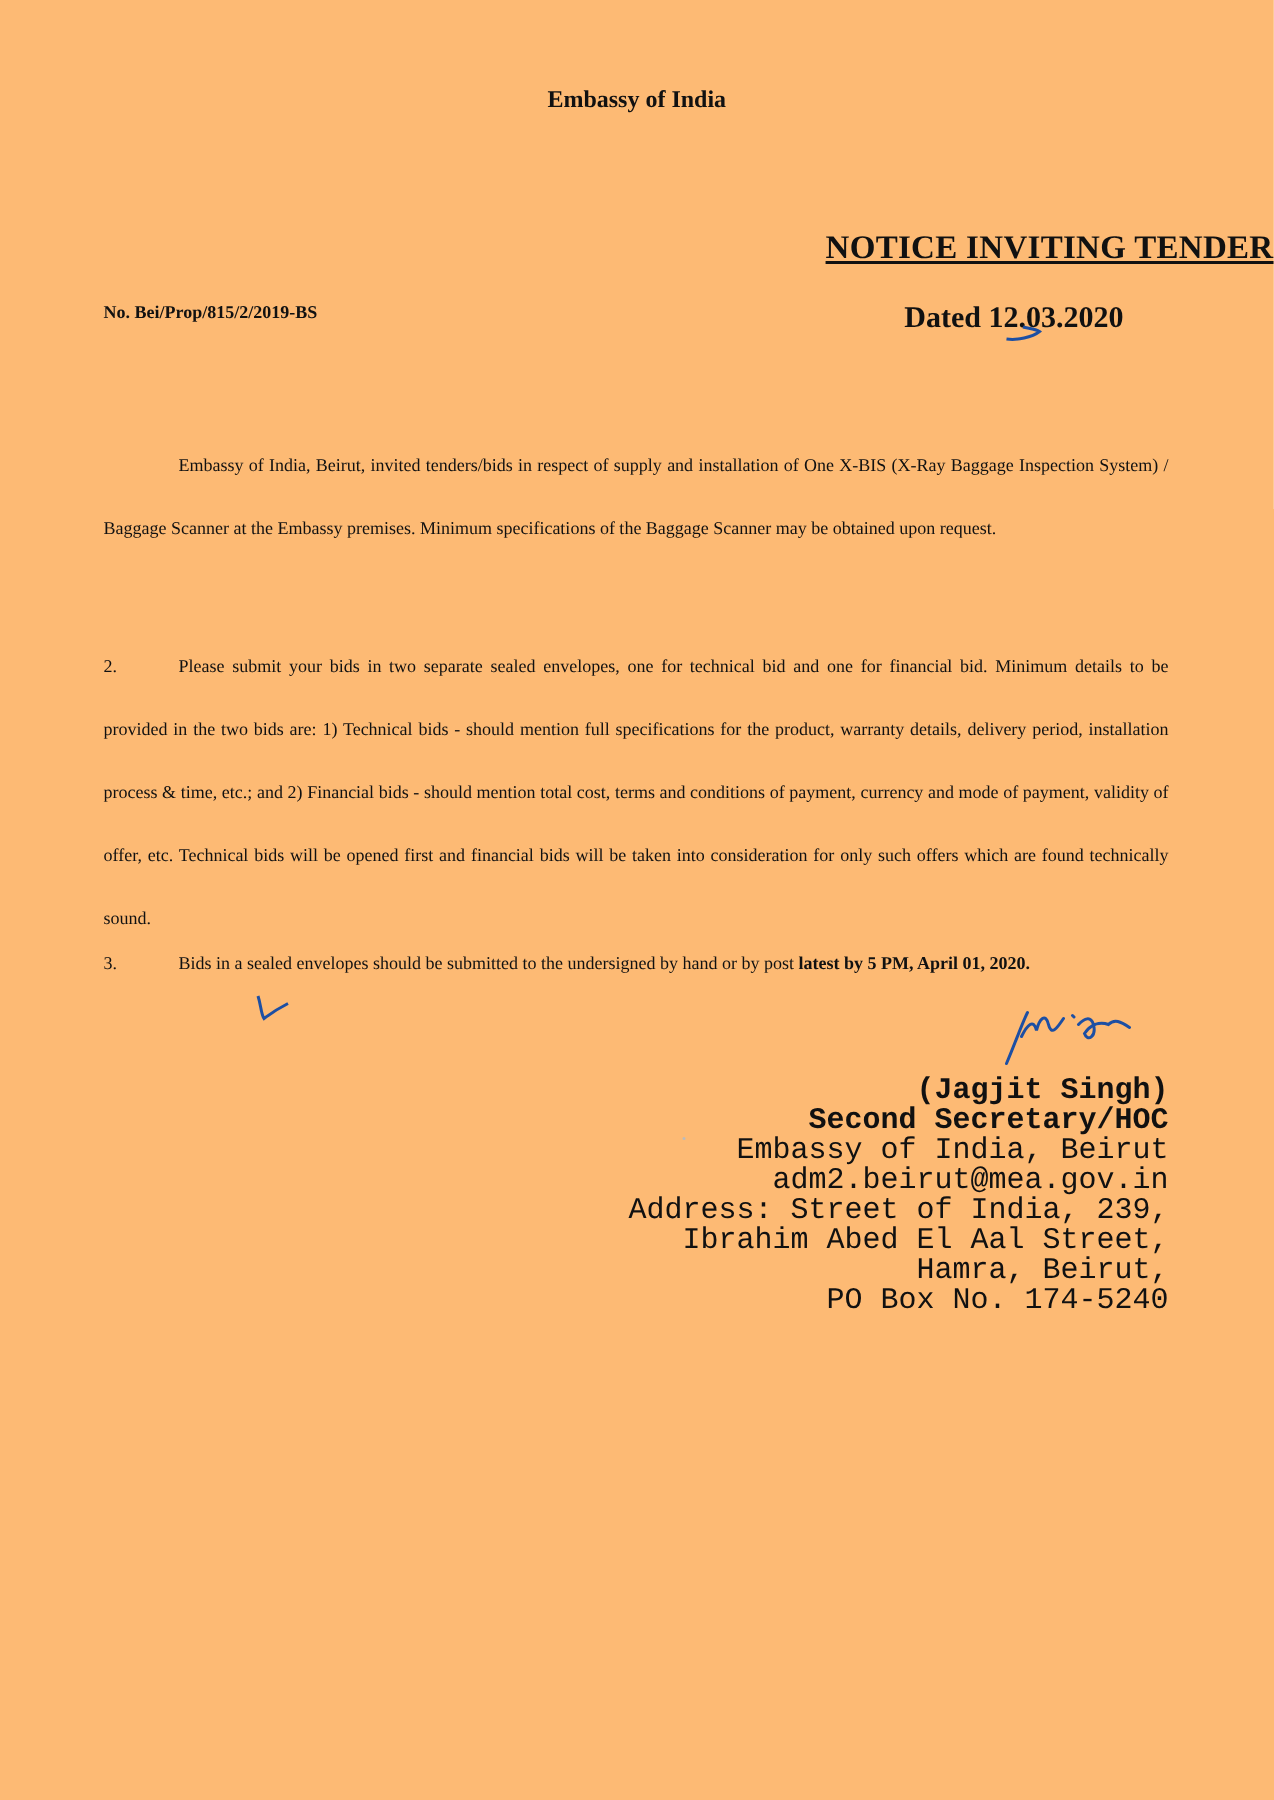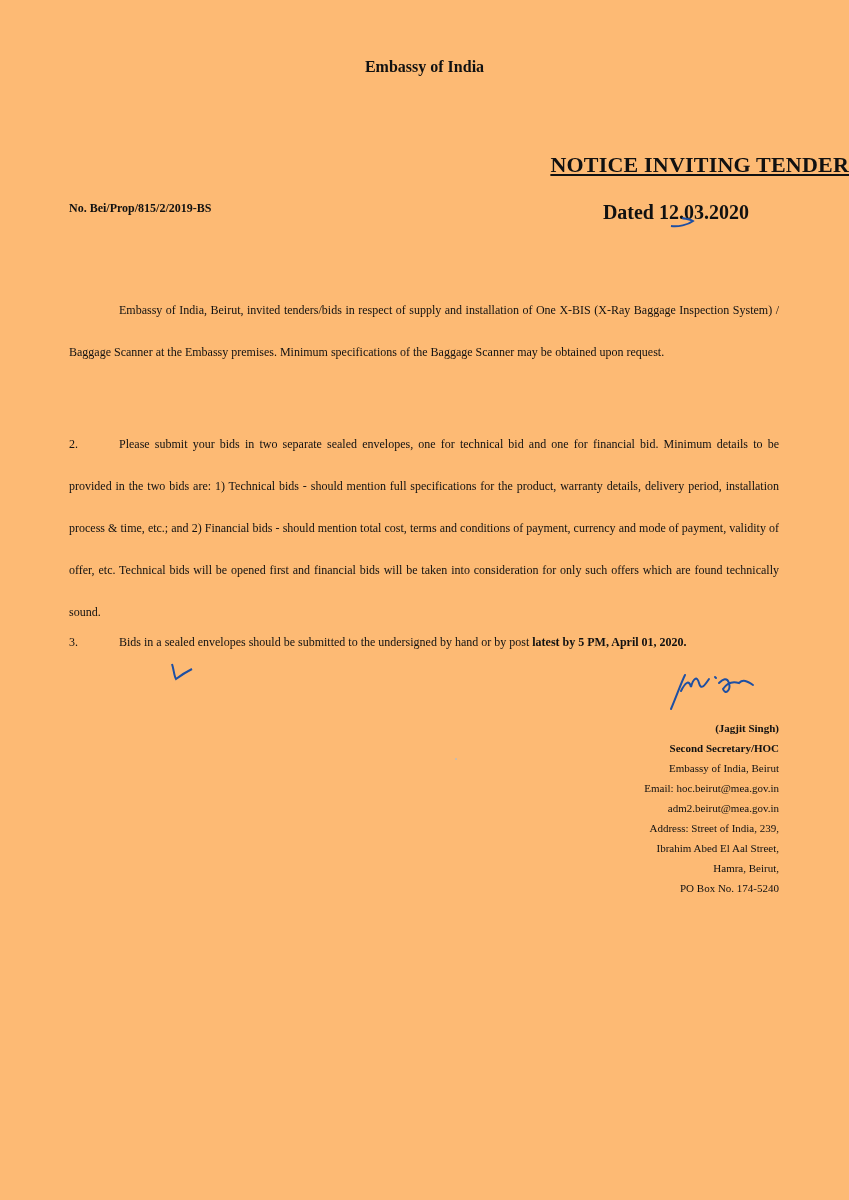--- a/index.html
+++ b/index.html
@@ -18,21 +18,21 @@
     .refno { position: absolute; top: 201px; left: 69px; font-weight: bold; font-size: 12px; }
     .dated { position: absolute; top: 201px; right: 100px; font-weight: bold; font-size: 20px; }
     .para { position: absolute; left: 69px; width: 710px; font-size: 12px; line-height: 42px;
       text-align: justify; text-align-last: left; }
     .p1 { top: 289px; text-indent: 50px; }
     .p2 { top: 411px; margin-top: 12px; }
     .p3 { top: 621px; }
     .num { display: inline-block; width: 50px; }
     .para b { font-weight: bold; }
     .sig { position: absolute; right: 70px; top: 665px; width: 120px; height: 50px; }
-    .sigblock { position: absolute; right: 70px; top: 718px; text-align: right; font-size: 11px; line-height: 20px; }
+    .sigblock { position: absolute; right: 70px; top: 718px; text-align: right; font-size: 20px; line-height: 20px; font-family: Liberation Mono, monospace; }
     .sigblock .b { font-weight: bold; }
     .ink { position: absolute; }
     .dot { position: absolute; left: 455px; top: 758px; width: 2px; height: 2px; background: #bbb; border-radius: 1px; }
   </style>
 </head>
 <body>
 
 <div class="page">
   <div class="hdr hdr1">Embassy of India</div>
 
@@ -57,21 +57,20 @@
   </svg>
 
   <svg class="sig" viewBox="0 0 120 50">
     <path d="M12 44 C18 30, 22 18, 26 10 M22 26 C26 18, 30 14, 32 22 C34 14, 38 10, 40 18 C42 26, 46 20, 50 14 M56 12 L57 13 M60 18 C64 14, 68 12, 70 18 C72 26, 66 30, 64 24 C68 18, 74 16, 80 18 C84 14, 88 16, 94 20" stroke="#1d4fa3" stroke-width="2" fill="none" stroke-linecap="round"></path>
   </svg>
 
   <div class="sigblock">
     <div class="b">(Jagjit Singh)</div>
     <div class="b">Second Secretary/HOC</div>
     <div>Embassy of India, Beirut</div>
-    <div>Email: hoc.beirut@mea.gov.in</div>
     <div>adm2.beirut@mea.gov.in</div>
     <div>Address: Street of India, 239,</div>
     <div>Ibrahim Abed El Aal Street,</div>
     <div>Hamra, Beirut,</div>
     <div>PO Box No. 174-5240</div>
   </div>
 
   <div class="dot"></div>
 </div>
 

